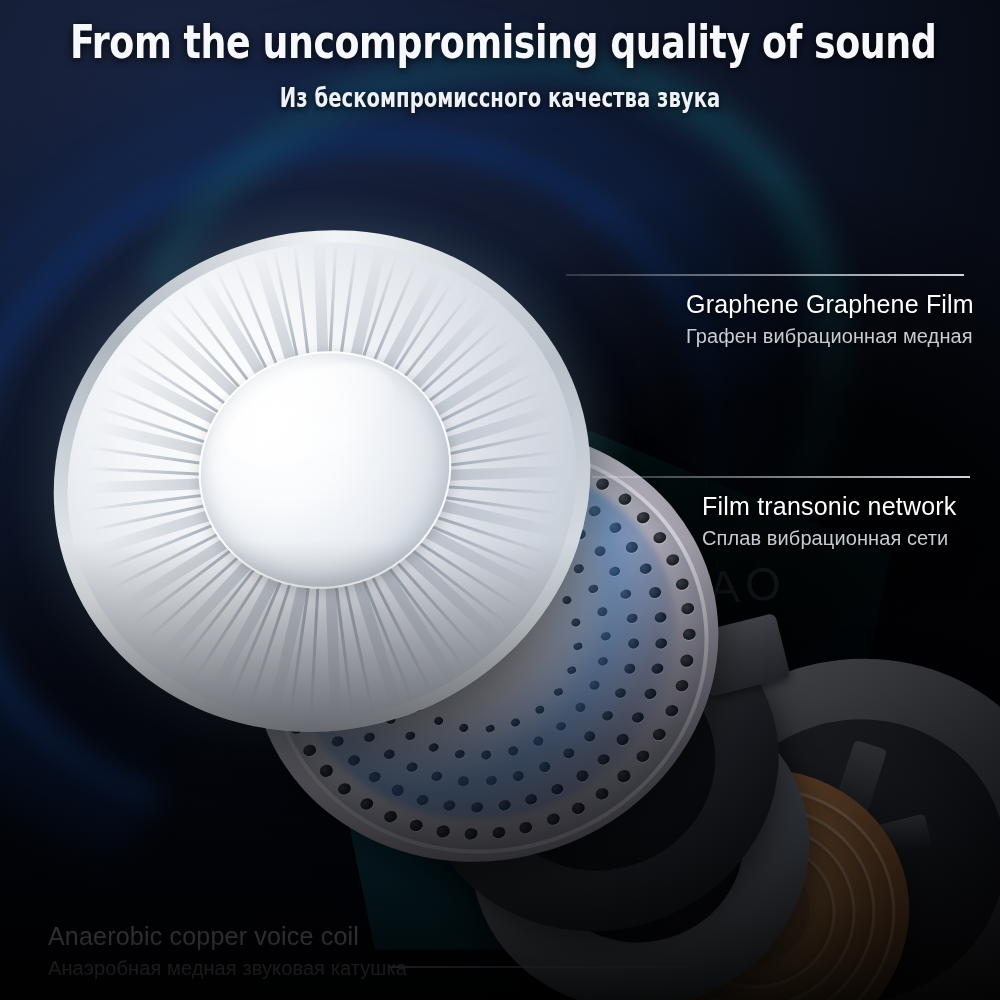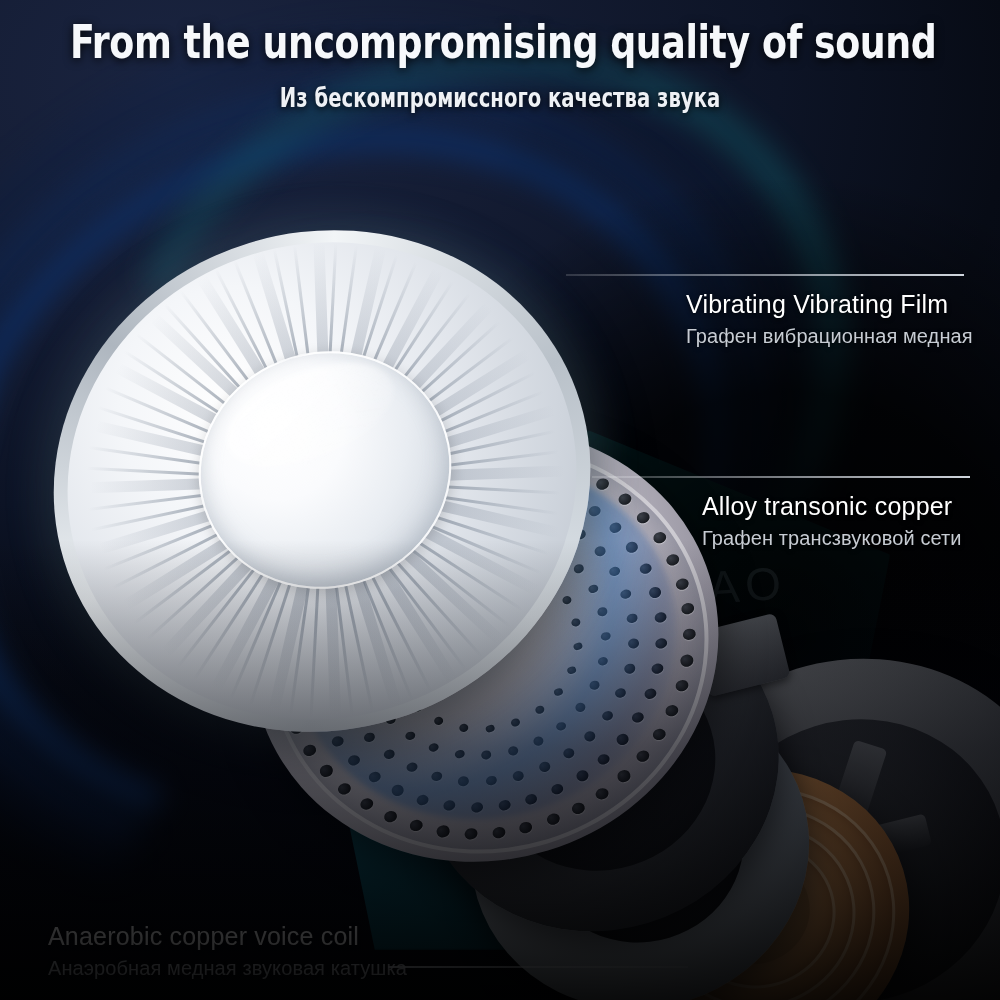--- a/index.html
+++ b/index.html
@@ -562,28 +562,28 @@
       <div class="rib" style="transform: rotate(355deg);"></div>
     </div>
   <div class="part diaph-dome"></div>
   <div class="part dome-gloss"></div>
 
   <div class="headline">From the uncompromising quality of sound</div>
   <div class="subhead">Из бескомпромиссного качества звука</div>
 
   <div class="callout" style="left:686px;top:290px;">
     <div class="lead" style="left:-120px;top:-16px;width:398px;"></div>
-    <div class="lbl-en">Vibrating Vibrating Film</div>
+    <div class="lbl-en">Graphene Graphene Film</div>
     <div class="lbl-ru">Графен вибрационная медная</div>
   </div>
 
   <div class="callout" style="left:702px;top:492px;">
     <div class="lead" style="left:-110px;top:-16px;width:378px;"></div>
-    <div class="lbl-en">Alloy transonic copper</div>
-    <div class="lbl-ru">Графен трансзвуковой сети</div>
+    <div class="lbl-en">Film transonic network</div>
+    <div class="lbl-ru">Сплав вибрационная сети</div>
   </div>
 
   <div class="callout" style="left:48px;top:922px;">
     <div class="lbl-en">Anaerobic copper voice coil</div>
     <div class="lbl-ru">Анаэробная медная звуковая катушка</div>
     <div class="lead to-left" style="left:340px;top:44px;width:300px;"></div>
   </div>
 
   <div class="bg-bottom"></div>
 </div>

